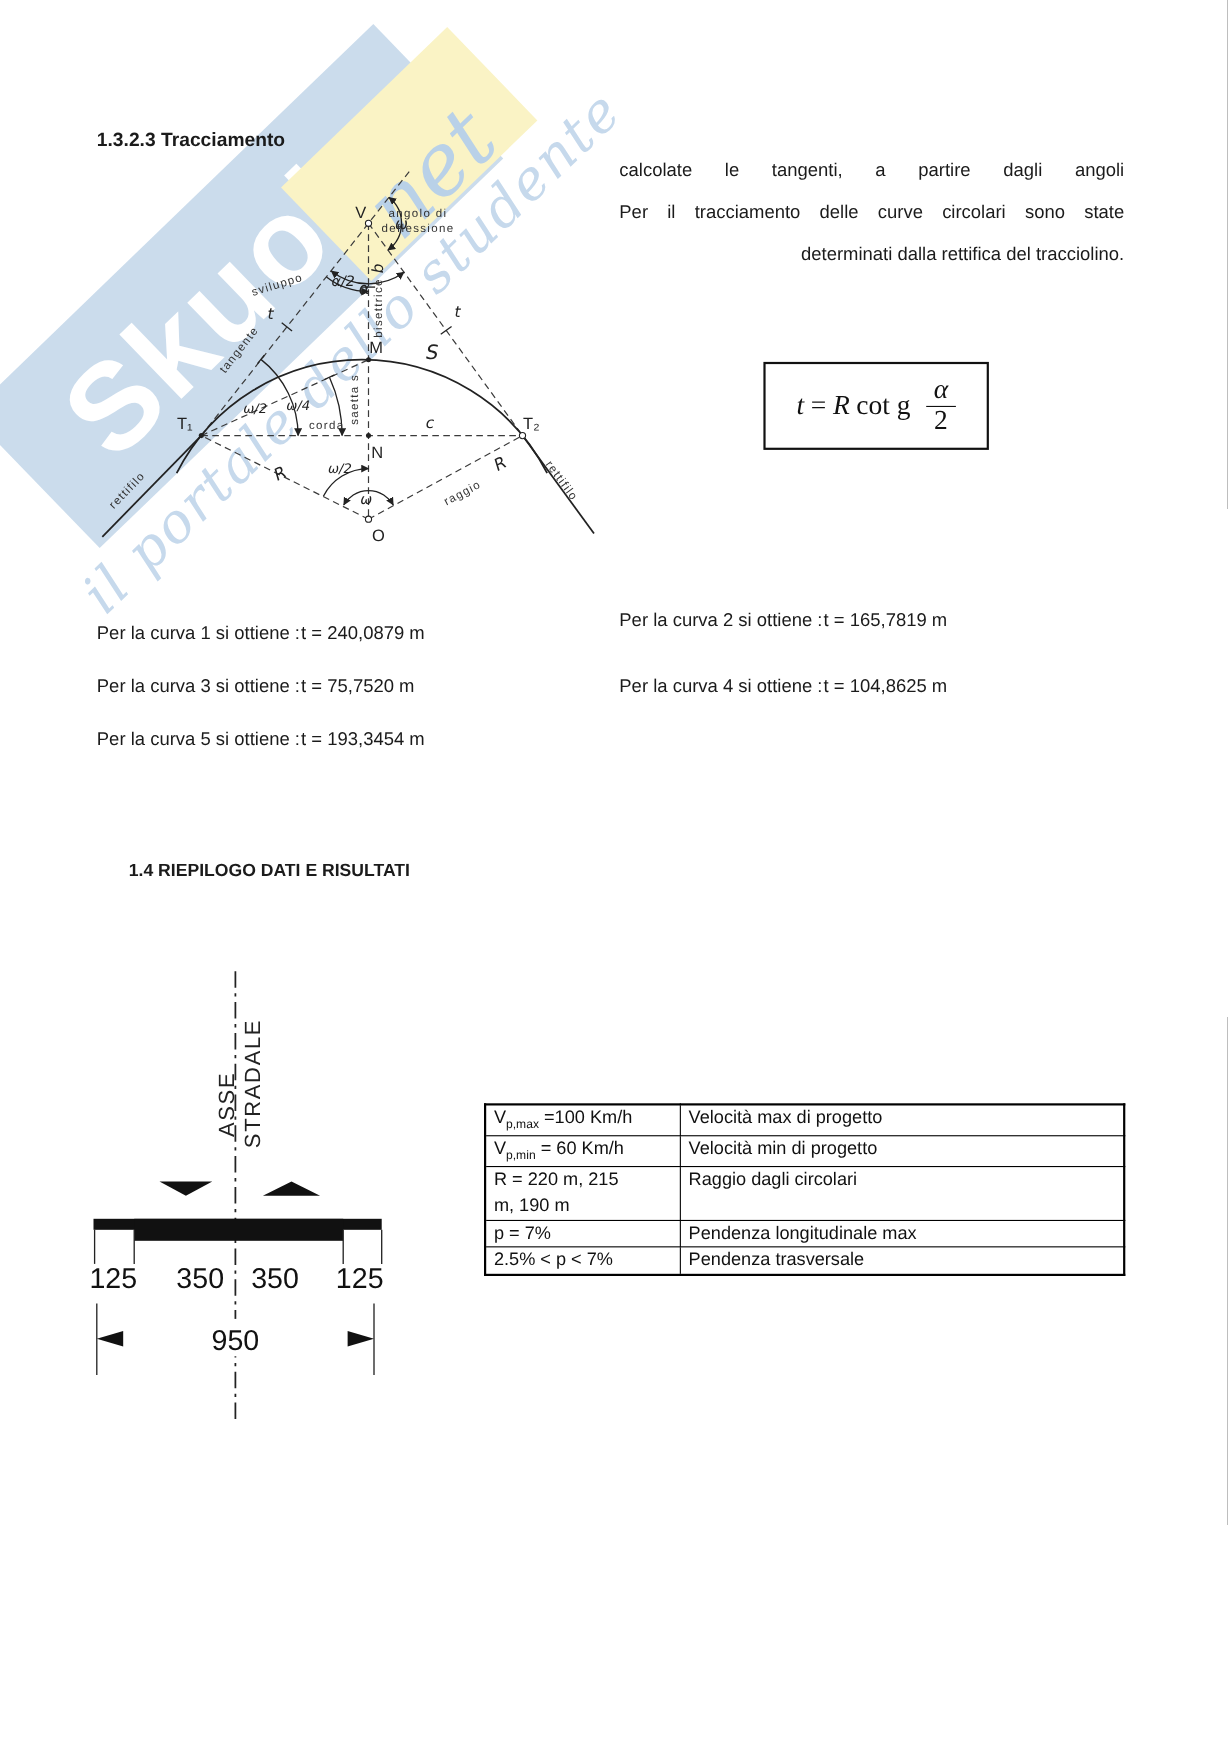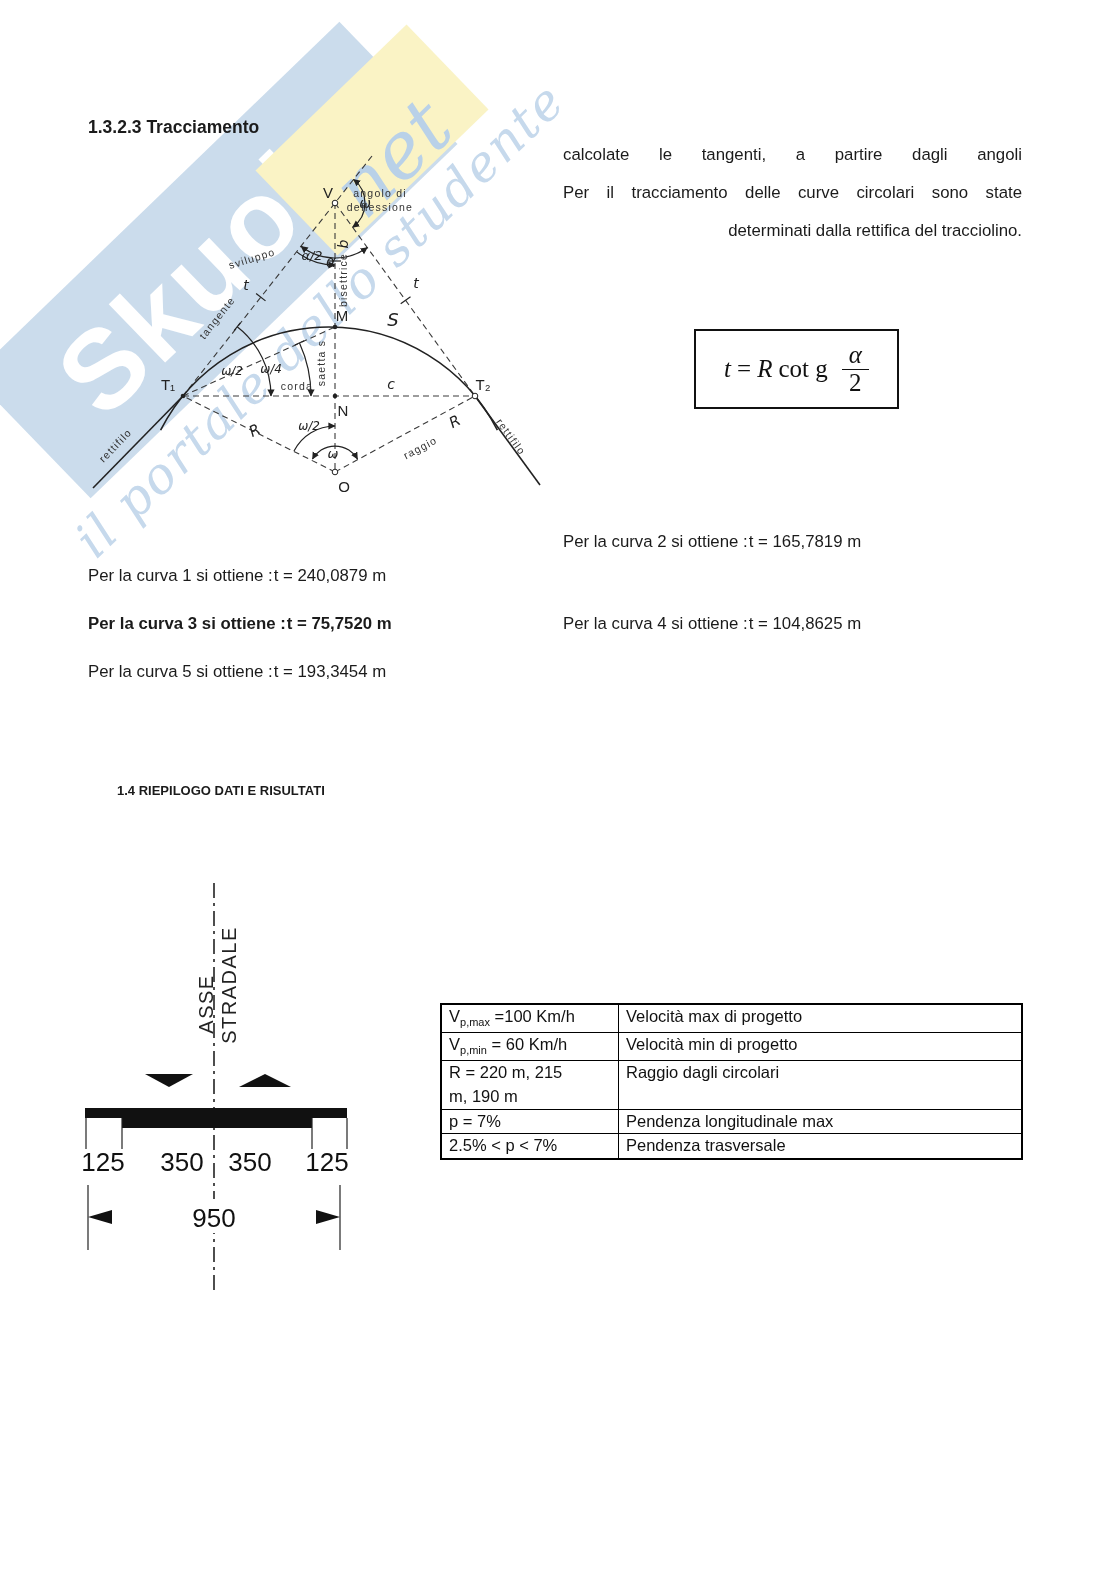--- a/index.html
+++ b/index.html
@@ -12,38 +12,38 @@
   .wm-band{left:-40px;top:175px;width:510px;height:170px;background:#cbdcec;}
   .wm-band span{font:bold 112px "Liberation Sans",sans-serif;color:#ffffff;letter-spacing:3px;}
   .wm-yellow{left:267px;top:81px;width:210px;height:118px;background:#faf3c5;}
   .wm-net{left:302px;top:110px;width:180px;height:96px;}
   .wm-net span{font:italic 78px "DejaVu Serif",serif;color:#b9d1e8;}
   .wm-tagline{left:10px;top:285px;width:620px;height:70px;}
   .wm-tagline span{font:italic 50px "DejaVu Serif",serif;color:#c6d9ec;letter-spacing:2px;}
   
   .layer{position:absolute;inset:0;z-index:1;}
   .h1{position:absolute;left:88px;top:117px;font-size:17.5px;font-weight:bold;}
-  .h2{position:absolute;left:117px;top:783px;font-size:13px;font-weight:bold;}
+  .h2{position:absolute;left:117px;top:783px;font-size:16px;font-weight:bold;}
   .para{position:absolute;left:563px;top:136px;width:459px;font-size:16.8px;line-height:38px;}
   .para .jl{text-align:justify;text-align-last:justify;}
   .para .ll{text-align:right;}
   .curve-svg{position:absolute;left:60px;top:140px;}
   .road-svg{position:absolute;left:70px;top:865px;}
   
   .formula-box{position:absolute;left:694px;top:329px;width:201px;height:76px;
                border:2px solid #111;display:flex;align-items:center;justify-content:center;
                font-family:"Liberation Serif",serif;font-size:25px;color:#111;}
   .formula-box .fv{font-style:italic;}
   .formula-box .sp{margin:0 6px;}
   .frac{display:inline-flex;flex-direction:column;align-items:center;line-height:1.05;margin-left:8px;}
   .frac .num{border-bottom:1.6px solid #111;padding:0 7px 1px;}
   
   .res{position:absolute;font-size:16.8px;display:flex;gap:1px;white-space:nowrap;}
-  .res1{left:88px;top:566px;} .res2{left:563px;top:532px;}
-  .res3{left:88px;top:614px;font-weight:bold;} .res4{left:563px;top:614px;}
+  .res1{left:88px;top:566px;} .res2{left:563px;top:554px;}
+  .res3{left:88px;top:614px;} .res4{left:563px;top:614px;}
   .res5{left:88px;top:662px;}
   
   .sum-table{position:absolute;left:440px;top:1003px;border-collapse:collapse;
              font-size:16.5px;color:#111;border:2px solid #000;}
   .sum-table td{border:1.5px solid #000;padding:1px 7px 2px 7px;vertical-align:top;line-height:1.25;}
   .sum-table .c1{width:162px;} .sum-table .c2{width:388px;}
   .sum-table tr.tall td{height:44px;}
   .sum-table sub{font-size:11px;}
   .l2{display:block;}
   

